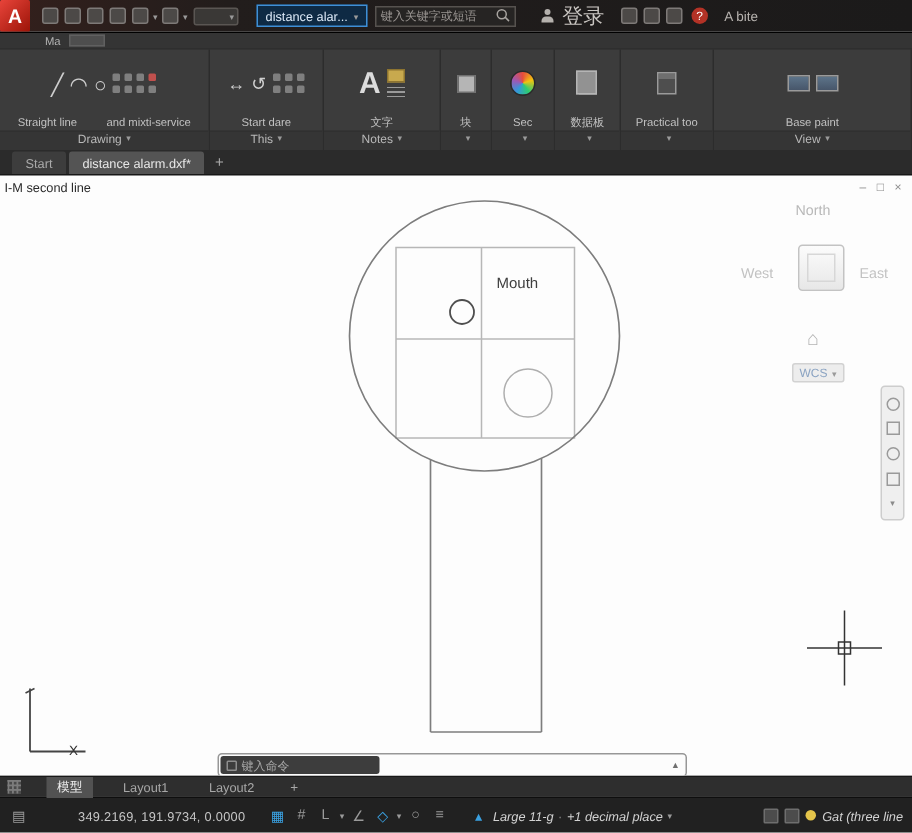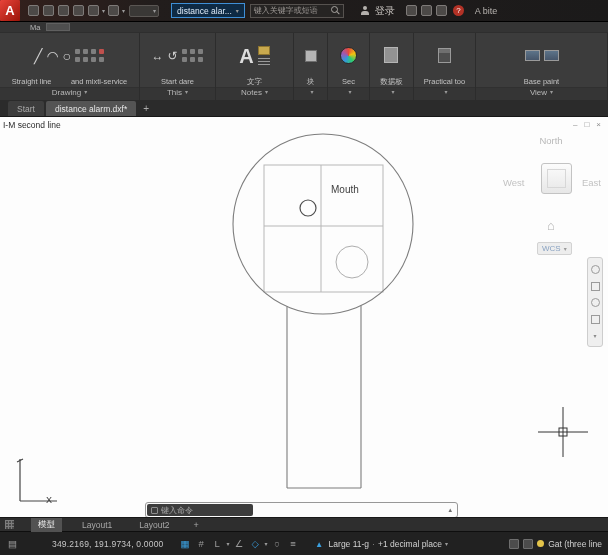--- a/index.html
+++ b/index.html
@@ -31,21 +31,21 @@
   .searchbox {
     width: 94px; height: 14px; display: flex; align-items: center; gap: 3px; padding: 0 3px;
     background: #262423; border: 1px solid #56524f; color: #9b9693; font-size: 8px; white-space: nowrap; overflow: hidden;
   }
   .mag { position: relative; width: 9px; height: 9px; flex: none; margin-left: auto; }
   .mag::before { content:""; position:absolute; left:0; top:0; width:5px; height:5px; border:1px solid #a8a4a0; border-radius:50%; }
   .mag::after { content:""; position:absolute; left:5.5px; top:6px; width:3.5px; height:1px; background:#a8a4a0; transform:rotate(45deg); }
   .person { position: relative; width: 10px; height: 10px; margin-left: 14px; }
   .person::before { content:""; position:absolute; left:3px; top:0; width:4px; height:4px; border-radius:50%; background:#b5b1ad; }
   .person::after { content:""; position:absolute; left:1px; top:5px; width:8px; height:4px; border-radius:3px 3px 0 0; background:#b5b1ad; }
-  .login { font-size: 10px; color: #c9c5c1; margin: 0 8px 0 3px; white-space: nowrap; }
+  .login { font-size: 14px; color: #c9c5c1; margin: 0 8px 0 3px; white-space: nowrap; }
   .help { width: 11px; height: 11px; border-radius: 50%; background: #b33226; color: #fff; font-size: 8px; display: flex; align-items: center; justify-content: center; margin: 0 3px; }
   .brand { font-size: 9px; color: #b7b3af; margin-left: 6px; margin-right: 38px; white-space: nowrap; }
 
   
   .ribbon { height: 78px; background: #3c3c3c; }
   .rtabs { height: 11px; display: flex; align-items: center; gap: 6px; padding-left: 30px; background: #343434; border-bottom: 1px solid #2e2e2e; }
   .rtab-label { font-size: 7.5px; color: #b5b5b5; }
   .rtab-active { width: 24px; height: 8px; background: #4e4e4e; border: 1px solid #606060; }
   .panels { display: flex; height: 67px; }
   .panel { display: flex; flex-direction: column; border-right: 1px solid #2c2c2c; overflow: hidden; }
@@ -80,21 +80,21 @@
 
   
   .canvas { position: relative; height: 401px; background: #fdfdfd; overflow: hidden; border-top: 1px solid #171717; }
   .canvas svg { position: absolute; left: 0; top: 0; }
   .note { position: absolute; left: 3px; top: 3px; font-size: 8.5px; color: #2a2a2a; }
   .winctrl { position: absolute; right: 7px; top: 3px; display: flex; gap: 7px; font-size: 8px; color: #8c8c8c; }
   .mouth { position: absolute; left: 331px; top: 67px; font-size: 10px; color: #3f3f3f; }
   .ucs-x { position: absolute; left: 46px; top: 378px; font-size: 9px; color: #333; }
 
   
-  .vc { position: absolute; right: 7px; top: 18px; width: 100px; height: 130px; }
+  .vc { position: absolute; right: 16px; top: 18px; width: 100px; height: 130px; }
   .vc-north { position: absolute; top: 0; left: 0; right: 0; text-align: center; font-size: 9.5px; color: #b9b9b9; }
   .vc-west  { position: absolute; left: 2px;  top: 42px; font-size: 9.5px; color: #c2c2c2; }
   .vc-east  { position: absolute; right: 0;  top: 42px; font-size: 9.5px; color: #c2c2c2; }
   .vc-cube  { position: absolute; left: 40px; top: 28px; width: 31px; height: 31px; border-radius: 3px;
               background: linear-gradient(#fcfcfc,#e7e7e7); border: 1px solid #c3c3c3; }
   .vc-cube::after { content:""; position:absolute; inset:5px; border:1px solid #d7d7d7; }
   .vc-home { position: absolute; left: 46px; top: 84px; font-size: 13px; color: #b3b3b3; line-height: 1; }
   .vc-wcs { position: absolute; left: 36px; top: 107px; display: flex; align-items: center; gap: 3px;
             padding: 1px 4px; background: #ededed; border: 1px solid #d2d2d2; border-radius: 2px;
             font-size: 8px; color: #8aa3c2; }
@@ -131,21 +131,21 @@
 
   
   .statusbar { height: 24px; background: #212121; border-top: 1px solid #0e0e0e;
                display: flex; align-items: center; gap: 5px; padding: 0 6px; font-size: 8.5px; color: #c6c6c6; }
   .sb-ic { width: 13px; height: 13px; display: flex; align-items: center; justify-content: center;
            font-size: 9.5px; color: #9a9a9a; border-radius: 2px; }
   .sb-ic.blue { color: #3aa0e0; }
   .coords { margin-left: 28px; letter-spacing: 0.2px; white-space: nowrap; }
   .sb-group { display: flex; align-items: center; gap: 3px; }
   .sb-dot { color: #8a8a8a; }
-  .sb-text { white-space: nowrap; color: #d2d2d2; }
+  .sb-text { white-space: nowrap; color: #d2d2d2; font-style: italic; }
   .sb-sq { width: 10px; height: 10px; background: #4c4c4c; border: 1px solid #6e6e6e; border-radius: 1px; }
   .sb-yellow { width: 7px; height: 7px; border-radius: 50%; background: #e4c44a; }
   .right-group { margin-left: auto; display: flex; align-items: center; gap: 4px; }
 </style>
 </head>
 <body>
 
 <div class="screen">
 
   <div class="titlebar">

